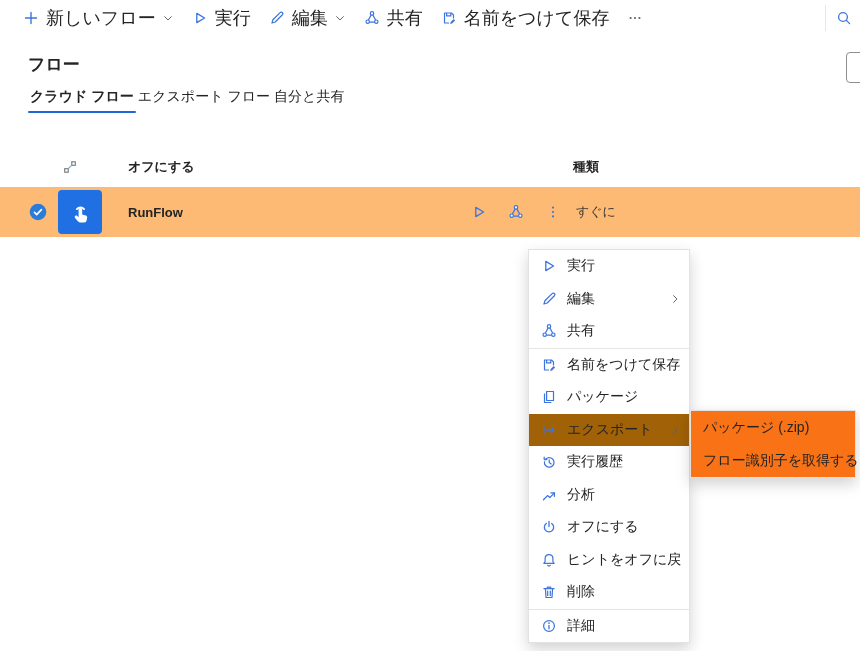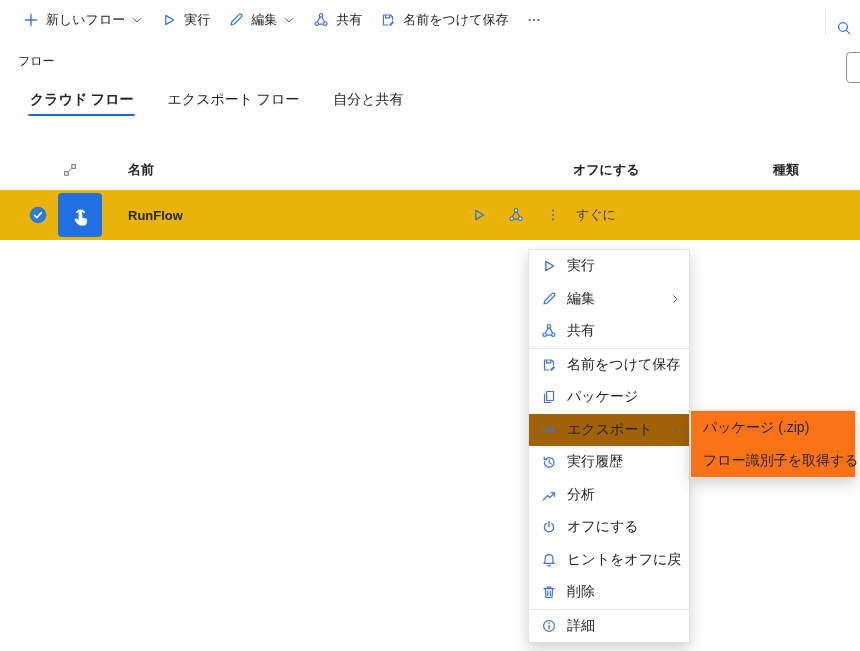--- a/index.html
+++ b/index.html
@@ -8,56 +8,56 @@
     position:relative; overflow:hidden; background:#fff;
     font-family:"Liberation Sans","DejaVu Sans",sans-serif;
     color:#242424; -webkit-font-smoothing:antialiased;
   }
   svg { display:block; }
   .ic { width:16px; height:16px; color:#3d74dd; flex:0 0 auto; }
   .ic-gray { color:#616161; }
 
   
   .toolbar {
-    display:flex; align-items:flex-end; height:36px; padding:0 6px 0 14px;
-    background:#fff; font-size:13px;
+    display:flex; align-items:center; height:36px; padding:0 6px 0 14px;
+    background:#fff; font-size:18px;
   }
   .tb-btn {
     display:flex; align-items:center; gap:7px; padding:0 9px; height:32px;
     cursor:pointer; border-radius:2px; white-space:nowrap;
   }
   .tb-btn .chev { width:12px; height:12px; margin-left:-1px; }
   .tb-spacer { flex:1; }
   .tb-divider { width:1px; height:26px; background:#e6e6e6; margin:0 6px; }
   .tb-search { padding:0 2px 0 4px; cursor:pointer; }
 
   
-  .page-title { margin:17px 0 0 18px; font-size:12px; font-weight:normal; }
-  .tabs { display:flex; gap:30px; margin:21px 0 0 28px; font-size:14px;font-family:Liberation Serif, serif; }
+  .page-title { margin:17px 0 0 28px; font-size:17px; font-weight:bold; }
+  .tabs { display:flex; margin:12px 0 0 28px; font-size:14px; }
   .tab { padding:0 2px 7px 2px; cursor:pointer; position:relative; }
   .tab.active { font-weight:bold; }
   .tab.active::after {
     content:""; position:absolute; left:0; right:0; bottom:0; height:2px;
     background:#2068d6; border-radius:1px;
   }
 
   
   .page-searchbox {
     position:absolute; top:52px; right:-4px; width:18px; height:31px;
     border:1px solid #8f8f8f; border-radius:4px;
   }
 
   
   .grid-row {
     display:grid; grid-template-columns:30px 70px 445px 200px 1fr;
     align-items:center; padding-left:28px;
   }
   .thead { margin-top:34px; height:40px; font-size:13px; font-weight:bold; }
   .thead .flow-glyph { margin-left:4px; }
-  .trow { height:50px; background:#eab308; font-size:13px; }
+  .trow { height:50px; background:#fdba74; font-size:13px; }
   .check-circle { width:18px; height:18px; margin-left:1px; cursor:pointer; }
   .flow-tile {
     width:44px; height:44px; border-radius:4px; background:#2170e3;
     display:flex; align-items:center; justify-content:center; cursor:pointer;
   }
   .flow-tile svg { width:23px; height:23px; }
   .name-cell { display:flex; align-items:center; height:100%; }
   .row-name { font-weight:bold; }
   .row-actions { margin-left:auto; display:flex; align-items:center; gap:21px; padding-right:12px; }
   .row-actions .ic { cursor:pointer; }
@@ -240,21 +240,20 @@
 
 <div class="page-searchbox"></div>
 
 <div class="grid-row thead">
   <div></div>
   <div>
     <svg class="ic flow-glyph">
         <use href="#i-flow-glyph"></use>
       </svg>
   </div>
-  <div>名前</div>
   <div>オフにする</div>
   <div>種類</div>
 </div>
 
 <div class="grid-row trow">
   <div>
     <svg class="check-circle" viewBox="0 0 18 18">
         <use href="#i-check-circle"></use>
       </svg>
   </div>

